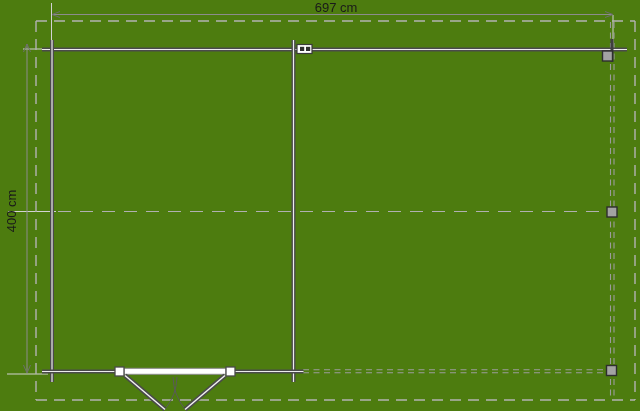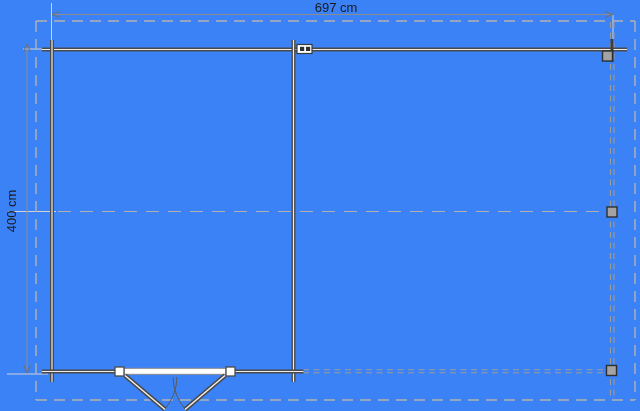--- a/index.html
+++ b/index.html
@@ -1,16 +1,16 @@
 <!DOCTYPE html>
 <html><head>
 <meta charset="utf-8">
 <style>
   html,body{margin:0;padding:0;background:#ffffff;}
-  .stage{position:relative;width:640px;height:411px;background:#3b82f6;overflow:hidden;
+  .stage{position:relative;width:640px;height:411px;background:#4d7c0f;overflow:hidden;
          font-family:"Liberation Sans", sans-serif;}
   svg{display:block;}
   .dim-text{font-family:"Liberation Sans", sans-serif;font-size:13px;fill:#1a1a1a;}
   .wall{stroke:#4a4a4a;stroke-width:4;fill:none;}
   .wall-core{stroke:#ececec;stroke-width:1.2;fill:none;}
   .roof-dash{stroke:#b3b3b3;stroke-width:1.4;stroke-dasharray:11 7;fill:none;}
   .thin-dash{stroke:#9c9c9c;stroke-width:1.1;stroke-dasharray:6 4.5;fill:none;}
   .center-dash{stroke:#b0b0b0;stroke-width:1.2;stroke-dasharray:13 9;fill:none;}
   .dim-line{stroke:#8c8c8c;stroke-width:1;fill:none;}
   .arrow{stroke:#6e6e6e;stroke-width:1;fill:none;}

